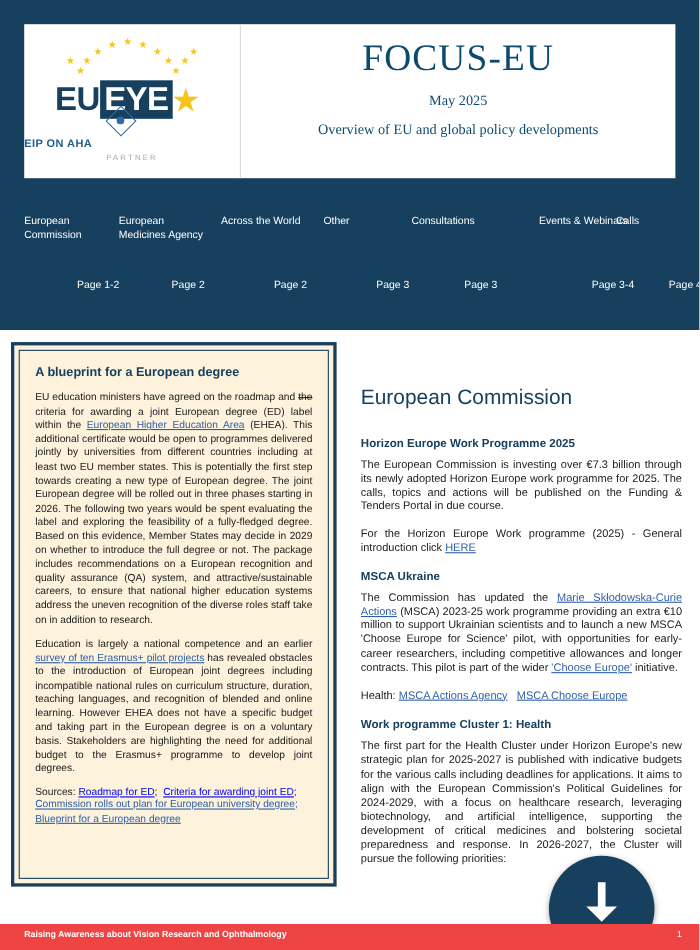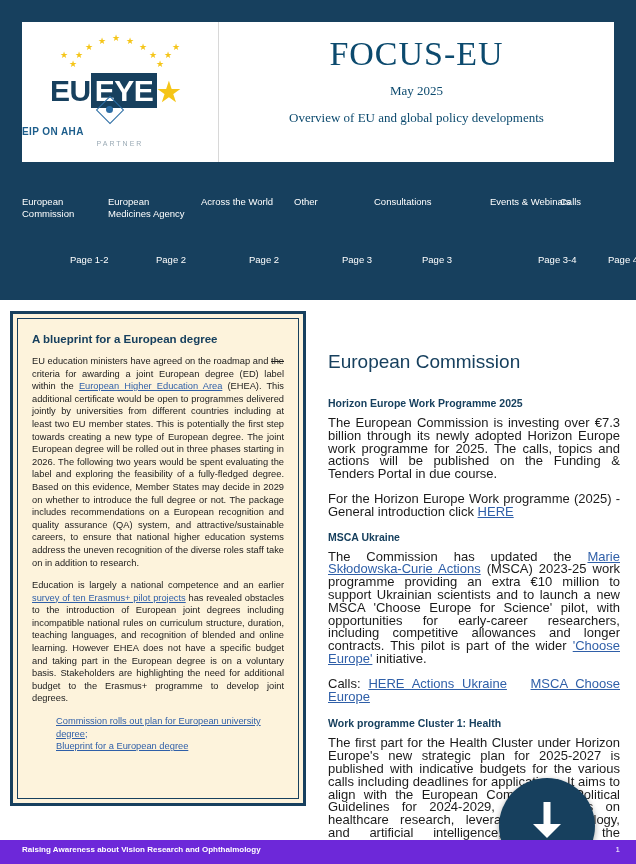--- a/index.html
+++ b/index.html
@@ -203,21 +203,20 @@
   .strike { text-decoration: line-through; }
   .src-head {
     font-size: 9.3px;
     color: #1b1b1b;
     margin-top: 4px;
   }
   .src-line {
     font-size: 9.3px;
     line-height: 12.6px;
     color: #2f5fa8;
-    margin-left: 24px;
   }
 
   
   .right-col {
     position: absolute;
     left: 322px; top: 11px;
     width: 304px;
     height: 500px;
   }
   .rc-title {
@@ -226,21 +225,21 @@
     margin: 40px 0 24px 6px;
     font-weight: normal;
   }
   .rc-h {
     font-size: 10.5px;
     font-weight: bold;
     color: #17405e;
     margin: 0 0 8px 6px;
   }
   .rc-p {
-    font-size: 13px;
+    font-size: 10px;
     line-height: 12.8px;
     color: #1b1b1b;
     text-align: justify;
     margin: 0 6px 12px 6px;
   }
   .rc-p a { color: #2f5fa8; text-decoration: underline; }
   .rc-src { margin-bottom: 14px; }
 
   
   .fab {
@@ -251,21 +250,21 @@
     background: #17405e;
     box-shadow: 0 2px 6px rgba(0,0,0,0.35);
   }
   .fab svg { position: absolute; left: 24px; top: 22px; }
 
   
   .footer {
     position: absolute;
     left: 0; top: 840px;
     width: 636px; height: 24px;
-    background: #6d28d9;
+    background: #ef4444;
   }
   .footer-text {
     position: absolute;
     left: 22px; top: 5px;
     color: #ffffff;
     font-size: 8px;
     font-weight: bold;
   }
   .footer-page {
     position: absolute;
@@ -347,40 +346,45 @@
 <div class="body-area">
 
   <div class="left-col">
     <div class="left-inner">
       <div class="art-title">A blueprint for a European degree</div>
 
       <p class="art-p"><span>EU education ministers have agreed on the roadmap and </span><span class="strike">the</span><span> criteria for awarding a joint European degree (ED) label within the </span><a href="#">European Higher Education Area</a><span> (EHEA). This additional certificate would be open to programmes delivered jointly by universities from different countries including at least two EU member states. This is potentially the first step towards creating a new type of European degree. The joint European degree will be rolled out in three phases starting in 2026. The following two years would be spent evaluating the label and exploring the feasibility of a fully-fledged degree. Based on this evidence, Member States may decide in 2029 on whether to introduce the full degree or not.  The package includes recommendations on a European recognition and quality assurance (QA) system, and attractive/sustainable careers, to ensure that national higher education systems address the uneven recognition of the diverse roles staff take on in addition to research.</span></p>
 
       <p class="art-p"><span>Education is largely a national competence and an earlier </span><a href="#">survey of ten Erasmus+ pilot projects</a><span> has revealed obstacles to the introduction of European joint degrees including incompatible national rules on curriculum structure, duration, teaching languages, and recognition of blended and online learning.  However EHEA does not have a specific budget and taking part in the European degree is on a voluntary basis.  Stakeholders are highlighting the need for additional budget to the Erasmus+ programme to develop joint degrees.</span></p>
 
+      <div class="src-head">
+        <span>Sources:</span>
+        <a href="#">Roadmap for ED</a>;&nbsp;
+        <a href="#">Criteria for awarding joint ED</a>;
+      </div>
       <div class="src-line">
         <a href="#">Commission rolls out plan for European university degree</a>;<br>
         <a href="#">Blueprint for a European degree</a>
       </div>
     </div>
   </div>
 
   <div class="right-col">
     <h1 class="rc-title">European Commission</h1>
 
     <div>
       <div class="rc-h">Horizon Europe Work Programme 2025</div>
       <p class="rc-p">The European Commission is investing over €7.3 billion through its newly adopted Horizon Europe work programme for 2025. The calls, topics and actions will be published on the Funding &amp; Tenders Portal in due course.</p>
       <p class="rc-p"><span>For the Horizon Europe Work programme (2025) - General introduction click </span><a href="#">HERE</a></p>
     </div>
 
     <div>
       <div class="rc-h">MSCA Ukraine</div>
       <p class="rc-p"><span>The Commission has updated the </span><a href="#">Marie Skłodowska-Curie Actions</a><span> (MSCA) 2023-25 work programme providing an extra €10 million to support Ukrainian scientists and to launch a new MSCA 'Choose Europe for Science' pilot, with opportunities for early-career researchers, including competitive allowances and longer contracts.  This pilot is part of the wider </span><a href="#">'Choose Europe'</a><span> initiative.</span></p>
-      <p class="rc-p rc-src"><span>Calls: </span><a href="#">HERE Actions Ukraine</a>&nbsp;&nbsp; <a href="#">MSCA Choose Europe</a></p>
+      <p class="rc-p rc-src"><span>Health: </span><a href="#">MSCA Actions Agency</a>&nbsp;&nbsp; <a href="#">MSCA Choose Europe</a></p>
     </div>
 
     <div>
       <div class="rc-h">Work programme Cluster 1: Health</div>
       <p class="rc-p">The first part for the Health Cluster under Horizon Europe's new strategic plan for 2025-2027 is published with indicative budgets for the various calls including deadlines for applications. It aims to align with the European Commission's Political Guidelines for 2024-2029, with a focus on healthcare research, leveraging biotechnology, and artificial intelligence, supporting the development of critical medicines and bolstering societal preparedness and response. In 2026-2027, the Cluster will pursue the following priorities:</p>
     </div>
   </div>
 </div>
 
 <div class="fab">

